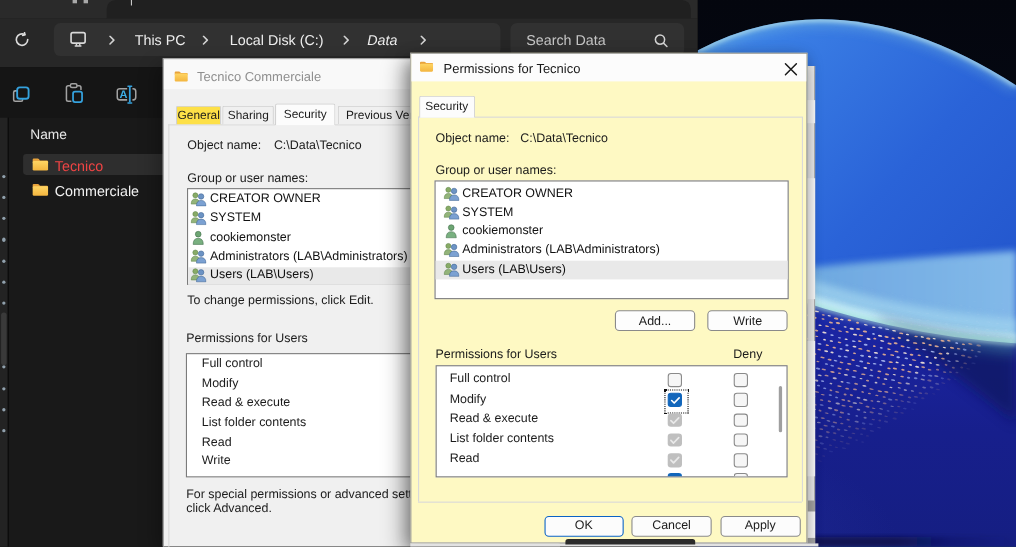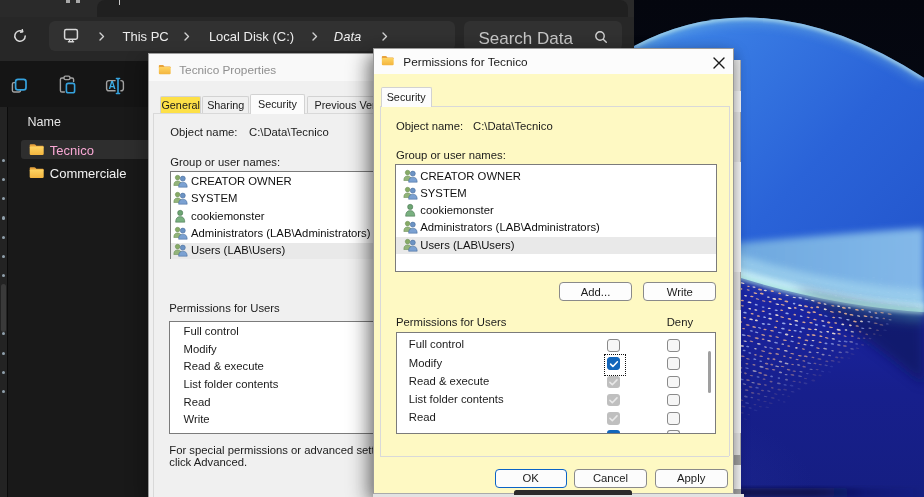--- a/index.html
+++ b/index.html
@@ -1070,21 +1070,21 @@
     </svg>
  <svg class="abs" style="left:182px;top:32px" width="9" height="9" viewBox="0 0 9 9">
       <path d="M3 1 L6.5 4.5 L3 8" fill="none" stroke="#d2d2d2" stroke-width="1.4" stroke-linecap="round" stroke-linejoin="round"></path>
     </svg>
  <svg class="abs" style="left:310px;top:32px" width="9" height="9" viewBox="0 0 9 9">
       <path d="M3 1 L6.5 4.5 L3 8" fill="none" stroke="#d2d2d2" stroke-width="1.4" stroke-linecap="round" stroke-linejoin="round"></path>
     </svg>
  <svg class="abs" style="left:380px;top:32px" width="9" height="9" viewBox="0 0 9 9">
       <path d="M3 1 L6.5 4.5 L3 8" fill="none" stroke="#d2d2d2" stroke-width="1.4" stroke-linecap="round" stroke-linejoin="round"></path>
     </svg>
- <div class="t" style="left:478.4px;top:29px;font-size:17px;color:#c6c6c6;">Search Data</div>
+ <div class="t" style="left:478.4px;top:29px;font-size:13px;color:#c6c6c6;">Search Data</div>
  <svg class="abs" style="left:594px;top:29.5px" width="14" height="14" viewBox="0 0 14 14">
   <circle cx="6" cy="6" r="4.2" fill="none" stroke="#d2d2d2" stroke-width="1.4"></circle>
   <path d="M9.2 9.2 L12.3 12.3" stroke="#d2d2d2" stroke-width="1.4" stroke-linecap="round"></path>
  </svg>
 
  <div class="abs" style="left:0;top:61.2px;width:633.6px;height:45.7px;background:#151515;"></div>
 
  <svg class="abs" style="left:11px;top:78px" width="17" height="17" viewBox="0 0 17 17">
   <path d="M4.2 4.6 L2.8 4.6 Q1.4 4.6 1.4 6 L1.4 12.6 Q1.4 14 2.8 14 L8.2 14 Q9.6 14 9.6 12.6" fill="none" stroke="#a2a2a2" stroke-width="1.4" stroke-linecap="round"></path>
   <rect x="4.6" y="1.4" width="10.4" height="10.4" rx="2.4" fill="none" stroke="#35a2de" stroke-width="1.7"></rect>
@@ -1122,21 +1122,21 @@
 <div style="position:absolute;left:2px;top:390.1px;width:3px;height:3.2px;border-radius:1.5px;background:#90a0ac;"></div>
  <div class="abs" style="left:0.5px;top:283.5px;width:5.8px;height:48px;background:#3a3a3a;border-radius:3px;"></div>
  <div class="t" style="left:27.5px;top:114.5px;font-size:12.5px;color:#e6e6e6;">Name</div>
  <div class="abs" style="left:21px;top:139.7px;width:192px;height:19.4px;background:#2e2e2e;border-radius:3px;"></div>
  <div class="abs" style="left:27.6px;top:143.3px;">
       <svg width="17.4" height="13" viewBox="0 0 16 13" style="display:block">
 <path d="M1 2.2 Q1 1.2 2 1.2 L5.6 1.2 Q6.3 1.2 6.8 1.8 L7.6 2.8 L14 2.8 Q15 2.8 15 3.8 L15 4.6 L1 4.6 Z" fill="#e8a33c"></path>
 <rect x="1" y="3.4" width="14" height="8.6" rx="1.2" fill="url(#fg)"></rect>
 </svg>
     </div>
- <div class="t" style="left:49.8px;top:142.5px;font-size:13px;color:#f9a8d4;">Tecnico</div>
+ <div class="t" style="left:49.8px;top:142.5px;font-size:13px;color:#ef4444;">Tecnico</div>
  <div class="abs" style="left:27.6px;top:166.4px;">
       <svg width="17.4" height="13" viewBox="0 0 16 13" style="display:block">
 <path d="M1 2.2 Q1 1.2 2 1.2 L5.6 1.2 Q6.3 1.2 6.8 1.8 L7.6 2.8 L14 2.8 Q15 2.8 15 3.8 L15 4.6 L1 4.6 Z" fill="#e8a33c"></path>
 <rect x="1" y="3.4" width="14" height="8.6" rx="1.2" fill="url(#fg)"></rect>
 </svg>
     </div>
  <div class="t" style="left:49.8px;top:165.5px;font-size:13px;color:#f2f2f2;">Commerciale</div>
 </div>
 
 <div class="abs" style="left:733.9px;top:60.1px;width:7.3px;height:434.3px;background:#ededed;border-right:1px solid #b0b0b0;">
@@ -1148,21 +1148,21 @@
 </div>
 
 <div class="abs" style="left:148.2px;top:52.5px;width:360.8px;height:444.5px;background:#f0f0f0;border:1px solid #9c9c9c;border-bottom:none;box-shadow:-6px 6px 16px rgba(0,0,0,0.28);">
  <div class="abs" style="left:0;top:0;width:358.8px;height:27px;background:#f9f9f9;"></div>
  <div class="abs" style="left:9px;top:9.8px;">
       <svg width="13.5" height="13" viewBox="0 0 16 13" style="display:block">
 <path d="M1 2.2 Q1 1.2 2 1.2 L5.6 1.2 Q6.3 1.2 6.8 1.8 L7.6 2.8 L14 2.8 Q15 2.8 15 3.8 L15 4.6 L1 4.6 Z" fill="#e8a33c"></path>
 <rect x="1" y="3.4" width="14" height="8.6" rx="1.2" fill="url(#fg)"></rect>
 </svg>
     </div>
- <div class="t" style="left:30px;top:9.5px;font-size:11.8px;color:#8f8f8f;">Tecnico Properties</div>
+ <div class="t" style="left:30px;top:9.5px;font-size:11.8px;color:#8f8f8f;">Tecnico Commerciale</div>
 
  <div class="abs" style="left:4.3px;top:59.8px;width:354.5px;height:1px;background:#d9d9d9;"></div>
  <div class="abs" style="left:4.3px;top:59.8px;width:1px;height:390px;background:#d9d9d9;"></div>
  <div class="abs" style="left:10.8px;top:42.9px;width:41.4px;height:17px;background:#fde047;border:1px solid #d2d2d2;border-bottom:none;border-radius:2px 2px 0 0;text-align:center;font-size:10.8px;line-height:17px;color:#1a1a1a;white-space:nowrap;">General</div>
  <div class="abs" style="left:53.3px;top:42.9px;width:46.5px;height:17px;background:#f0f0f0;border:1px solid #d2d2d2;border-bottom:none;border-radius:2px 2px 0 0;text-align:center;font-size:10.8px;line-height:17px;color:#1a1a1a;white-space:nowrap;">Sharing</div>
  <div class="abs" style="left:158.3px;top:42.9px;width:92px;height:17px;background:#f0f0f0;border:1px solid #d2d2d2;border-bottom:none;border-radius:2px 2px 0 0;font-size:10.8px;line-height:17px;color:#1a1a1a;padding-left:6px;white-space:nowrap;overflow:hidden;">Previous Versions</div>
  <div class="abs" style="left:100.6px;top:40.4px;width:55.4px;height:20.5px;background:#fcfcfc;border:1px solid #d2d2d2;border-bottom:none;border-radius:2px 2px 0 0;text-align:center;font-size:10.8px;line-height:19px;color:#1a1a1a;white-space:nowrap;">Security</div>
 
  <div class="t" style="left:21.1px;top:72.3px;font-size:11.3px;color:#1b1b1b;">Object name:</div>
  <div class="t" style="left:99.8px;top:72.3px;font-size:11.3px;color:#1b1b1b;">C:\Data\Tecnico</div>
@@ -1208,20 +1208,21 @@
 <div style="position:absolute;left:23.7px;top:189.8px;">
         <svg width="15" height="14" viewBox="0 0 15 14" style="display:block">
 <circle cx="4.6" cy="3.6" r="2.3" fill="#88ab66" stroke="#5d8549" stroke-width="0.5"></circle>
 <path d="M0.8 11.5 Q0.8 6.9 4.6 6.9 Q8.4 6.9 8.4 11.5 Z" fill="#93b47a" stroke="#5d8549" stroke-width="0.5"></path>
 <circle cx="9.8" cy="4.6" r="2.5" fill="#6c93c4" stroke="#3c6392" stroke-width="0.5"></circle>
 <path d="M5.6 13.2 Q5.6 8.2 9.8 8.2 Q14.2 8.2 14.2 13.2 Z" fill="#7ba1d2" stroke="#3c6392" stroke-width="0.5"></path>
 </svg>
       </div>
 <div style="position:absolute;left:41.8px;top:188.8px;height:16px;line-height:16px;font-size:11.3px;color:#111;white-space:nowrap;">Users (LAB\Users)</div>
  </div>
+ <div class="t" style="left:21.1px;top:213.9px;font-size:11.3px;color:#1b1b1b;">To change permissions, click Edit.</div>
  <div class="t" style="left:20.1px;top:248.3px;font-size:11.3px;color:#1b1b1b;">Permissions for Users</div>
  <div class="abs" style="left:20.1px;top:267.7px;width:330px;height:112.8px;background:#fff;border:1px solid #7b7b7b;"></div>
  <div class="t" style="left:34.3px;top:271.7px;font-size:11.3px;color:#1b1b1b;">Full control</div>
  <div class="t" style="left:34.3px;top:289.3px;font-size:11.3px;color:#1b1b1b;">Modify</div>
  <div class="t" style="left:34.3px;top:306.9px;font-size:11.3px;color:#1b1b1b;">Read &amp; execute</div>
  <div class="t" style="left:34.3px;top:324.5px;font-size:11.3px;color:#1b1b1b;">List folder contents</div>
  <div class="t" style="left:34.3px;top:342.1px;font-size:11.3px;color:#1b1b1b;">Read</div>
  <div class="t" style="left:34.3px;top:359.7px;font-size:11.3px;color:#1b1b1b;">Write</div>
  <div class="t" style="left:20.1px;top:390.5px;font-size:11.3px;color:#1b1b1b;">For special permissions or advanced settings,</div>
  <div class="t" style="left:20.1px;top:402.8px;font-size:11.3px;color:#1b1b1b;">click Advanced.</div>

